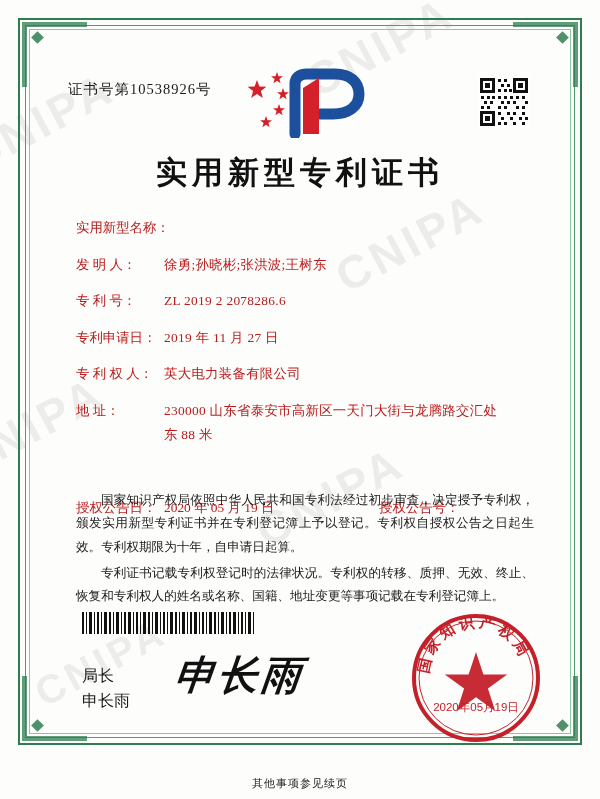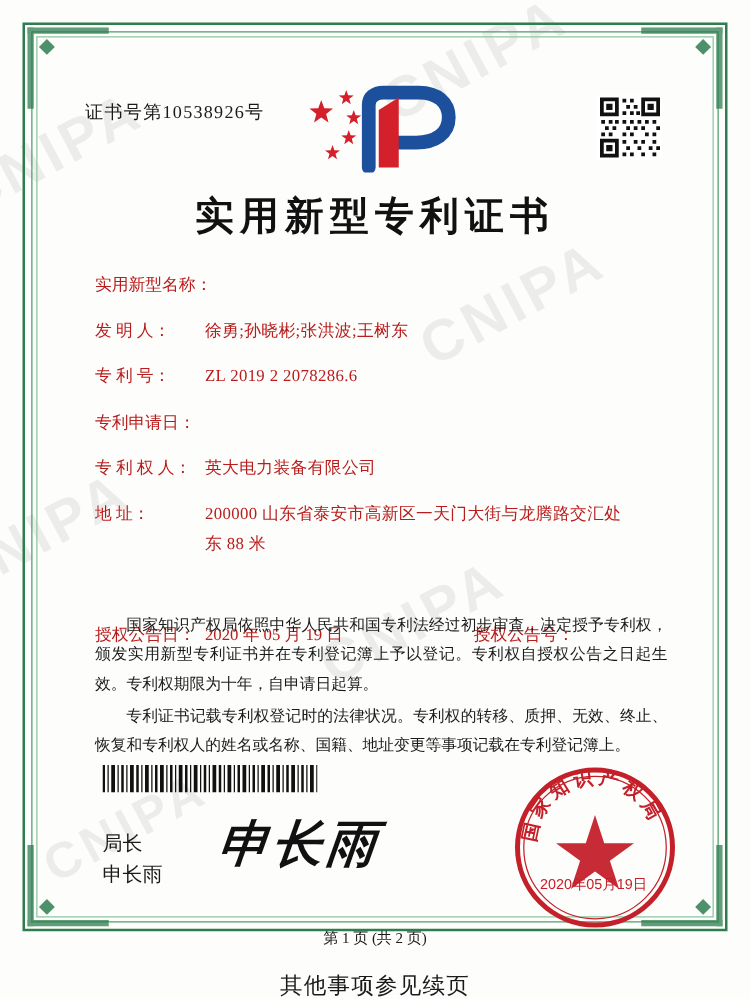--- a/index.html
+++ b/index.html
@@ -229,24 +229,24 @@
   
   .seal {
     position: absolute;
     right: 58px;
     top: 612px;
     width: 132px;
     height: 132px;
   }
   .seal-date {
     position: absolute;
-    right: 48px;
+    right: 64px;
     top: 700px;
     width: 120px;
-    text-align: left;
+    text-align: center;
     font-size: 11.5px;
     color: #c4202a;
     letter-spacing: 0px;
     font-family: "Liberation Sans", sans-serif;
   }
 
   
   .page-no {
     position: absolute;
     left: 0;
@@ -255,21 +255,21 @@
     text-align: center;
     font-size: 12px;
     color: #1a1a1a;
   }
   .footer-note {
     position: absolute;
     left: 0;
     right: 0;
     top: 776px;
     text-align: center;
-    font-size: 18px;
+    font-size: 11px;
     color: #1a1a1a;
     letter-spacing: 1px;
   }
 </style>
 </head>
 <body>
 
 <div class="page">
 
   <div class="watermark">
@@ -381,31 +381,32 @@
       <div class="field-value">徐勇;孙晓彬;张洪波;王树东</div>
     </div>
 
     <div class="field-row">
       <div class="field-label">专 利 号：</div>
       <div class="field-value">ZL 2019 2 2078286.6</div>
     </div>
 
     <div class="field-row">
       <div class="field-label">专利申请日：</div>
+      <div class="field-value">2019 年 11 月 27 日</div>
     </div>
 
     <div class="field-row">
       <div class="field-label">专 利 权 人：</div>
       <div class="field-value">英大电力装备有限公司</div>
     </div>
 
     <div class="field-row">
       <div class="field-label">地 址：</div>
       <div class="field-value">
-        <span>200000 山东省泰安市高新区一天门大街与龙腾路交汇处</span>
+        <span>230000 山东省泰安市高新区一天门大街与龙腾路交汇处</span>
         <span class="sub">东 88 米</span>
       </div>
     </div>
 
     <div class="field-row">
       <div class="inline-pair">
         <div class="field-label">授权公告日：</div>
         <div class="left">2020 年 05 月 19 日</div>
         <div class="rlabel">授权公告号：</div>
       </div>
@@ -482,16 +483,15 @@
       <circle cx="66" cy="66" r="57" fill="none" stroke="#c4202a" stroke-width="1"></circle>
       <polygon points="66,40 73.4,62.6 97.2,62.6 77.9,76.6 85.3,99.2 66,85.2 46.7,99.2 54.1,76.6 34.8,62.6 58.6,62.6" fill="#c4202a" opacity="0.95"></polygon>
       <path id="sealarc" d="M 20 72 A 47 47 0 1 1 112 72" fill="none"></path>
       <text font-family="'Liberation Serif', serif" font-size="15" fill="#c4202a" font-weight="bold" letter-spacing="4">
         <textPath href="#sealarc" startOffset="6%">国家知识产权局</textPath>
       </text>
     </svg>
   </div>
   <div class="seal-date">2020年05月19日</div>
 
-  <div class="page-no">第 1 页 (共 2 页)</div>
   <div class="footer-note">其他事项参见续页</div>
 
 </div>
 
 </body></html>

